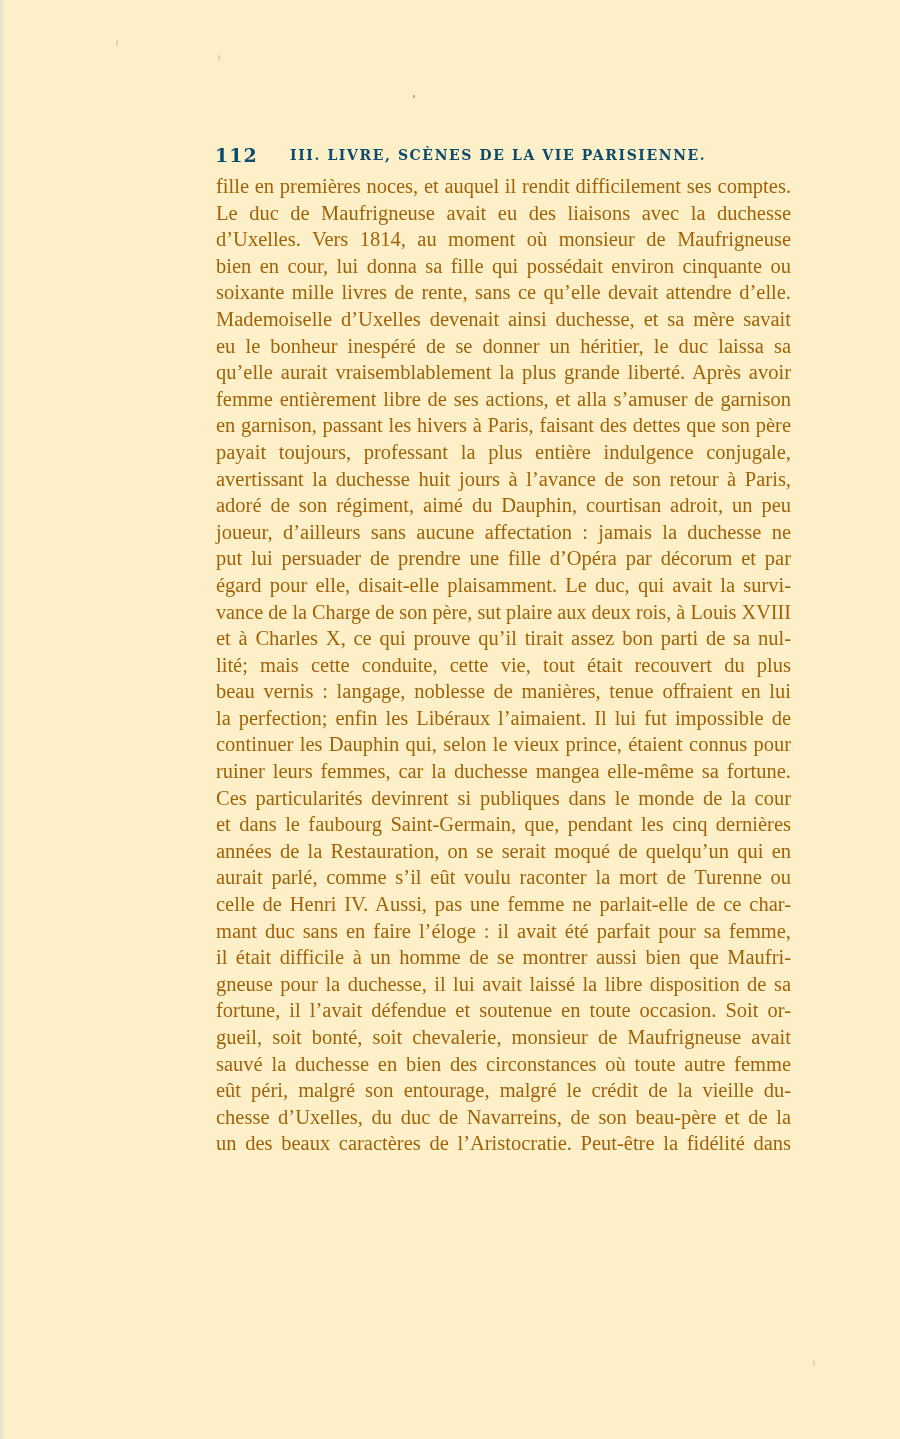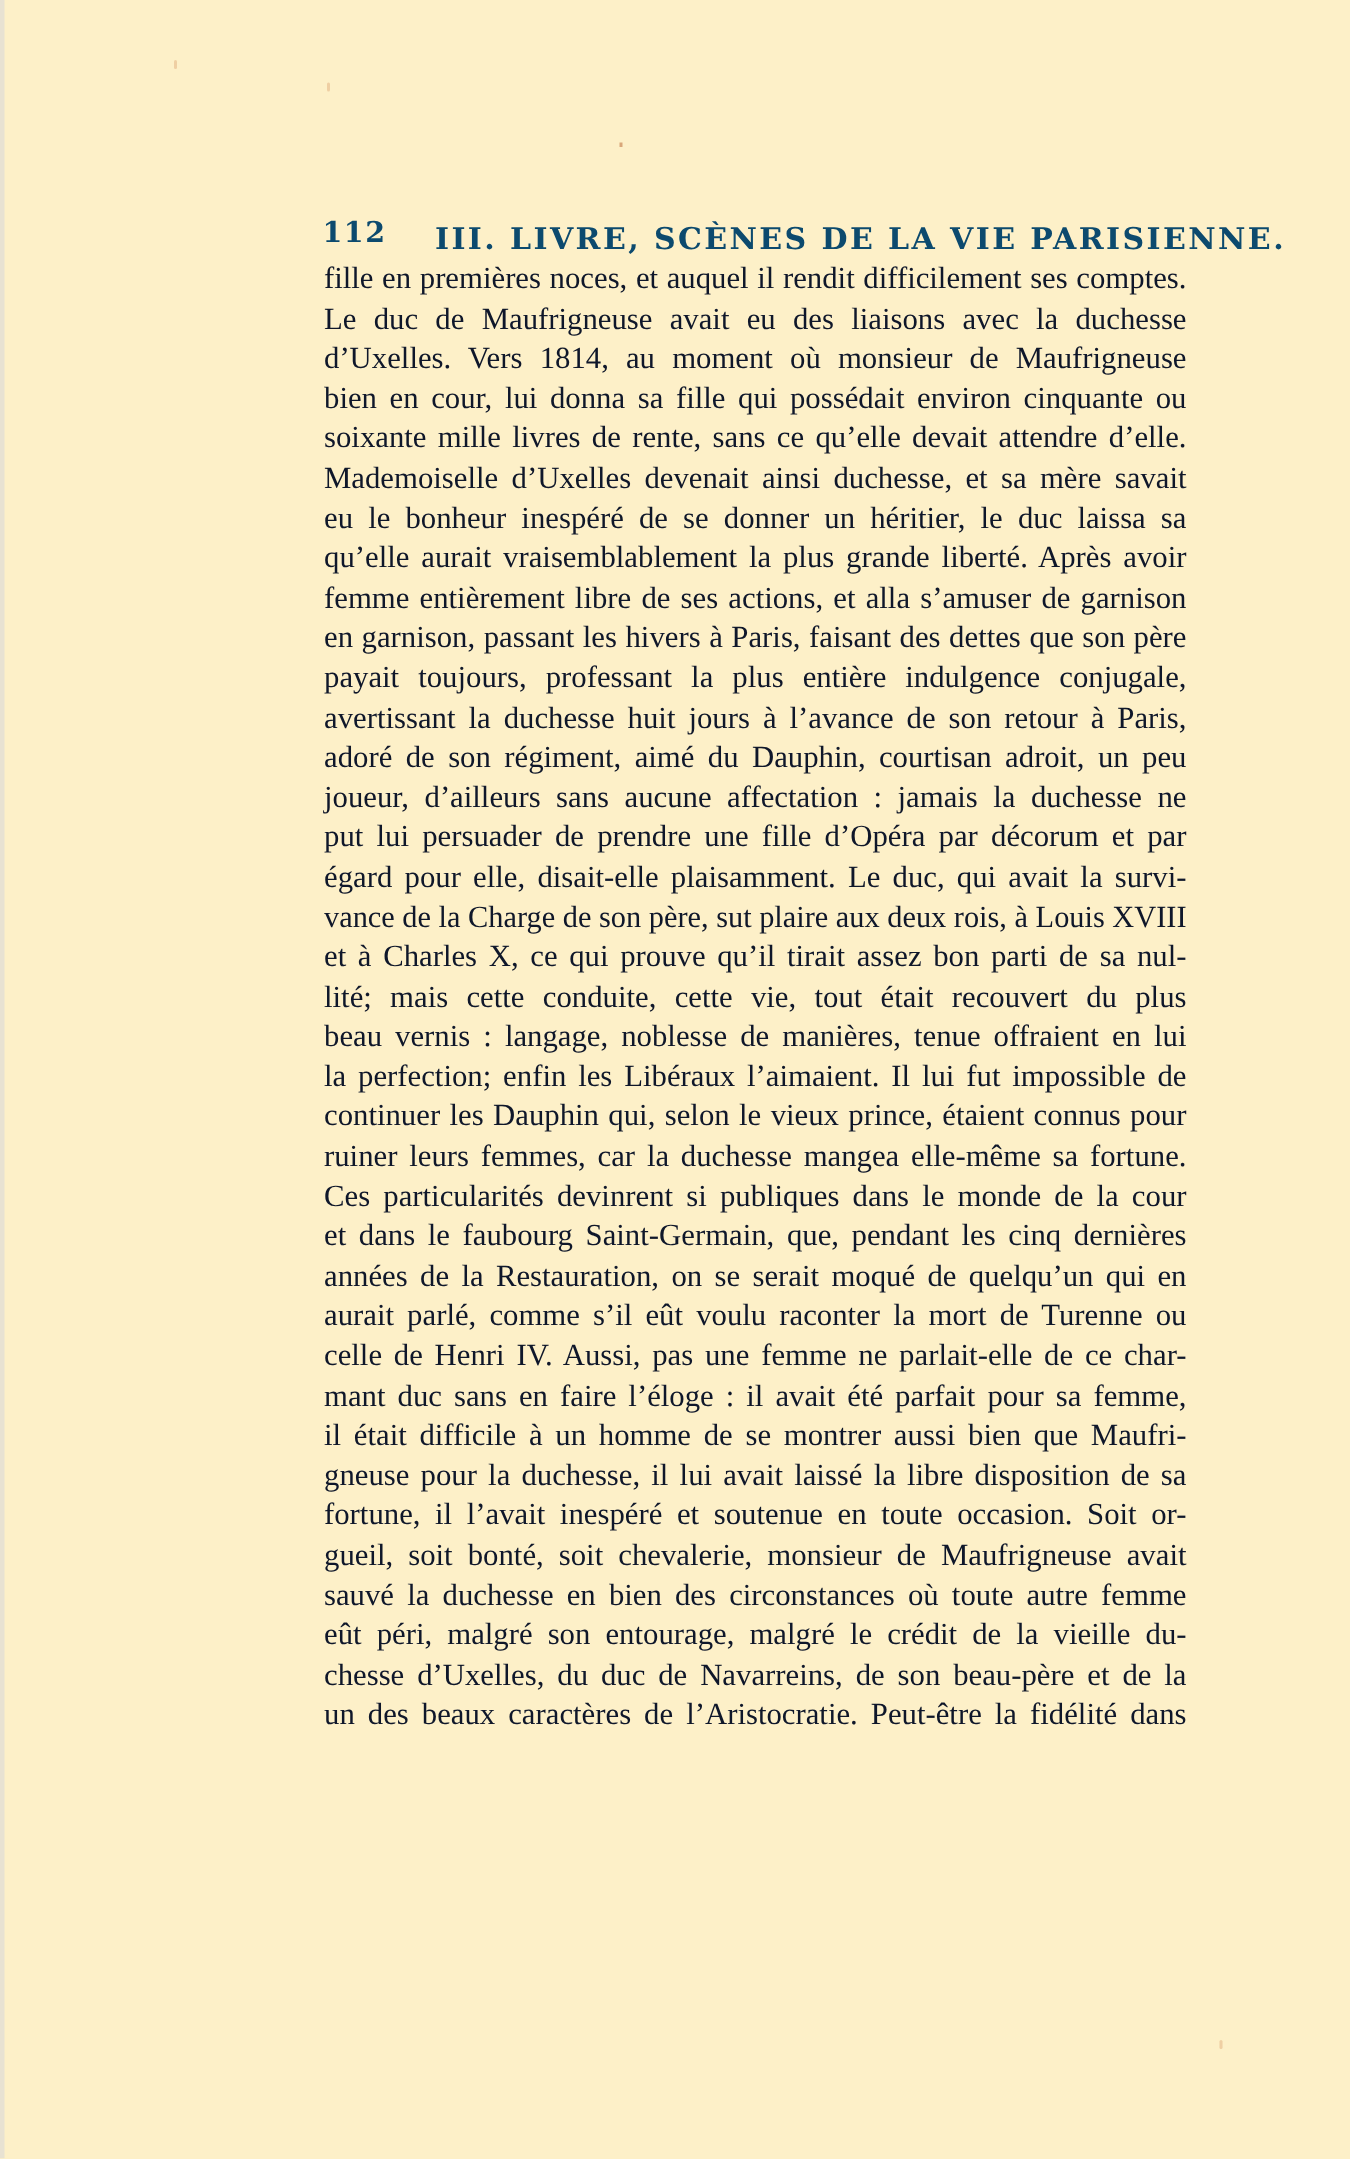--- a/index.html
+++ b/index.html
@@ -43,34 +43,34 @@
       left: 0;
       top: 0;
       font-size: 19px;
       font-weight: bold;
       letter-spacing: 1px;
     }
     .running-head {
       position: absolute;
       left: 75px;
       top: 3px;
-      font-size: 20px;
+      font-size: 14px;
       font-weight: bold;
       letter-spacing: 1.6px;
       white-space: nowrap;
     }
     .body-text {
       position: absolute;
       left: 213px;
       top: 173px;
       width: 575px;
       font-family: "Liberation Serif", serif;
       font-size: 20.5px;
       line-height: 26.6px;
-      color: #0f172a;
+      color: #a16207;
     }
     .line {
       display: block;
       text-align: justify;
       text-align-last: justify;
       white-space: nowrap;
       height: 26.6px;
       transform-origin: left center;
     }
     .line > span {
@@ -128,20 +128,20 @@
     <div class="line"><span style="display: inline-block; white-space: normal; width: 100%;">continuer les Dauphin qui, selon le vieux prince, étaient connus pour</span></div>
     <div class="line"><span style="display: inline-block; white-space: normal; width: 100%;">ruiner leurs femmes, car la duchesse mangea elle-même sa fortune.</span></div>
     <div class="line"><span style="display: inline-block; white-space: normal; width: 100%;">Ces particularités devinrent si publiques dans le monde de la cour</span></div>
     <div class="line"><span style="display: inline-block; white-space: normal; width: 100%;">et dans le faubourg Saint-Germain, que, pendant les cinq dernières</span></div>
     <div class="line"><span style="display: inline-block; white-space: normal; width: 100%;">années de la Restauration, on se serait moqué de quelqu’un qui en</span></div>
     <div class="line"><span style="display: inline-block; white-space: normal; width: 100%;">aurait parlé, comme s’il eût voulu raconter la mort de Turenne ou</span></div>
     <div class="line"><span style="display: inline-block; white-space: normal; width: 100%;">celle de Henri IV. Aussi, pas une femme ne parlait-elle de ce char-</span></div>
     <div class="line"><span style="display: inline-block; white-space: normal; width: 100%;">mant duc sans en faire l’éloge : il avait été parfait pour sa femme,</span></div>
     <div class="line"><span style="display: inline-block; white-space: normal; width: 100%;">il était difficile à un homme de se montrer aussi bien que Maufri-</span></div>
     <div class="line"><span style="display: inline-block; white-space: normal; width: 100%;">gneuse pour la duchesse, il lui avait laissé la libre disposition de sa</span></div>
-    <div class="line"><span style="display: inline-block; white-space: normal; width: 100%;">fortune, il l’avait inespéré et soutenue en toute occasion. Soit or-</span></div>
+    <div class="line"><span style="display: inline-block; white-space: normal; width: 100%;">fortune, il l’avait défendue et soutenue en toute occasion. Soit or-</span></div>
     <div class="line"><span style="display: inline-block; white-space: normal; width: 100%;">gueil, soit bonté, soit chevalerie, monsieur de Maufrigneuse avait</span></div>
     <div class="line"><span style="display: inline-block; white-space: normal; width: 100%;">sauvé la duchesse en bien des circonstances où toute autre femme</span></div>
     <div class="line"><span style="display: inline-block; white-space: normal; width: 100%;">eût péri, malgré son entourage, malgré le crédit de la vieille du-</span></div>
     <div class="line"><span style="display: inline-block; white-space: normal; width: 100%;">chesse d’Uxelles, du duc de Navarreins, de son beau-père et de la</span></div>
     <div class="line"><span style="display: inline-block; white-space: normal; width: 100%;">un des beaux caractères de l’Aristocratie. Peut-être la fidélité dans</span></div>
   </div>
 </div>
 
 </body></html>

